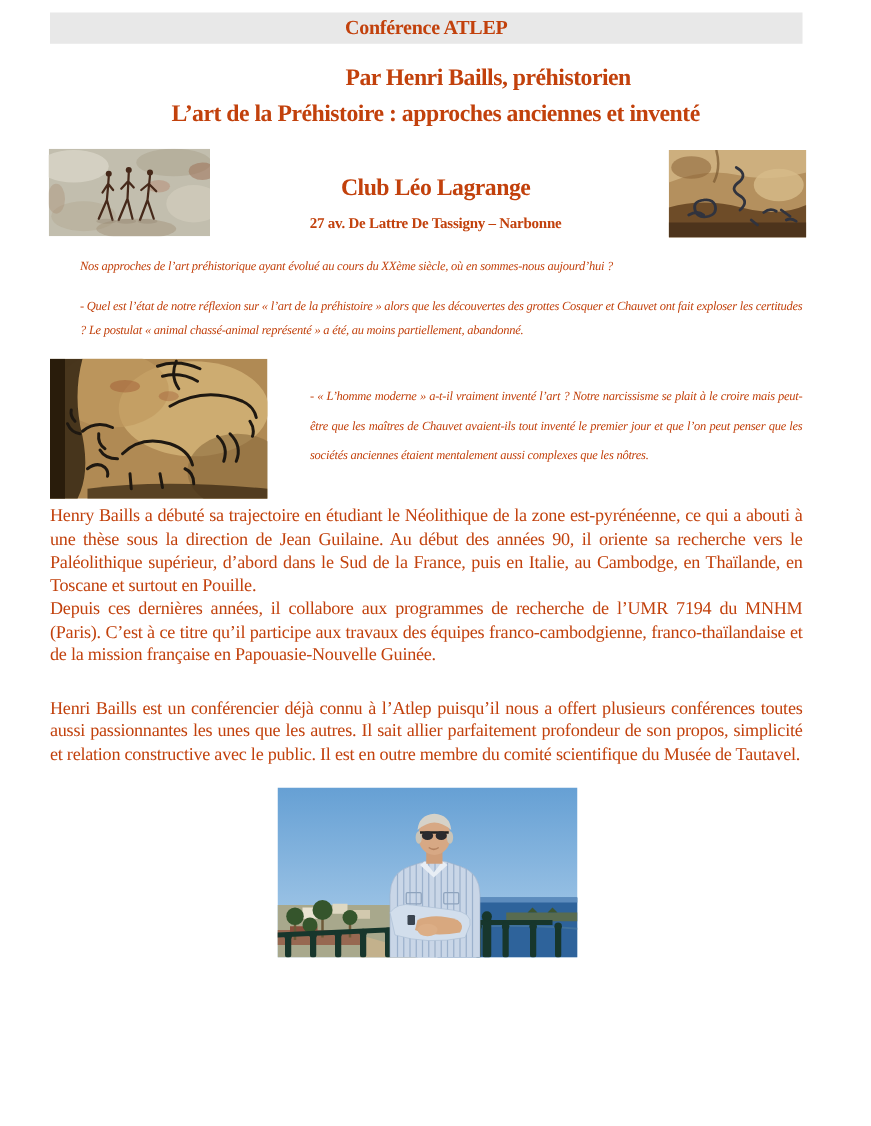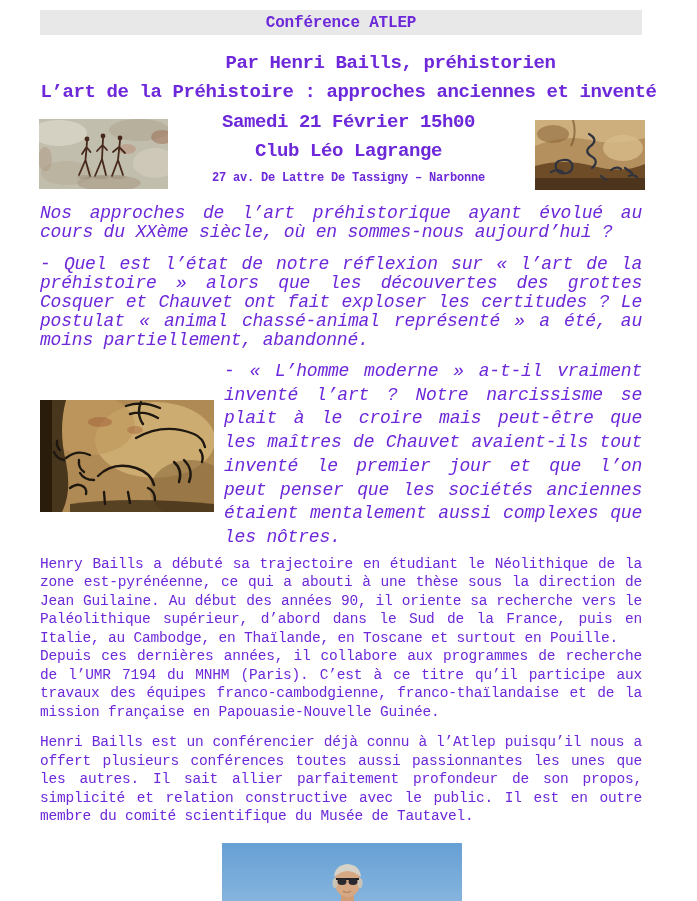--- a/index.html
+++ b/index.html
@@ -1,67 +1,67 @@
 <!DOCTYPE html>
 <html><head>
 <meta charset="utf-8">
 <style>
   html,body{margin:0;padding:0;background:#fff;}
   .page{
     position:relative;width:697px;height:901px;background:#fff;overflow:hidden;
-    font-family:Liberation Mono, monospace;color:#6d28d9;
+    font-family:Liberation Serif, serif;color:#c2410c;
   }
   .header-bar{
     position:absolute;left:40px;top:10px;width:602px;height:25px;
     display:flex;align-items:center;justify-content:center;
     font-weight:700;font-size:16px;letter-spacing:-0.2px;background:#e8e8e8;
   }
   .hero-title{
     position:absolute;left:0;width:697px;text-align:center;font-weight:700;
     letter-spacing:-0.4px;white-space:nowrap;
   }
   .t-speaker{top:52px;font-size:19px;padding-left:42px;}
   .t-title{top:81px;font-size:19px;}
   .t-date{top:111px;font-size:19px;}
   .t-venue{top:140px;font-size:19px;}
   .t-address{top:171px;font-size:12px;letter-spacing:-0.2px;}
   .img-top-left{position:absolute;left:39px;top:119px;width:129px;height:70px;}
   .img-top-right{position:absolute;left:535px;top:120px;width:110px;height:70px;}
   .body-col{position:absolute;left:40px;top:196px;width:602px;}
   p{margin:0;}
   .q{
-    font-style:italic;font-size:18px;line-height:19px;text-align:justify;
+    font-style:italic;font-size:10px;line-height:19px;text-align:justify;
     letter-spacing:-0.2px;
+    margin-left:24px;
   }
   .intro{margin-top:8px;}
   .para{margin-bottom:13px;}
   .q3{margin-bottom:7px;}
   .quote-row{display:flex;align-items:center;}
   .chauvet-img{width:174px;height:112px;flex:0 0 auto;margin-right:10px;}
   .quote{line-height:23.7px;flex:1;margin-top:-3px;}
   .bio{
     font-size:14.5px;line-height:18.5px;text-align:justify;letter-spacing:-0.2px;
   }
   .bio1{margin-top:5px;}
-  .bio3{margin-top:12px;}
+  .bio3{margin-top:24px;}
   .portrait-wrap{margin-top:17px;margin-left:182px;width:240px;height:136px;line-height:0;}
   svg{display:block;}
 </style>
 </head>
 <body>
 
 <div class="page">
 
   <div class="header-bar" style="background: rgb(232, 232, 232);">
     <span>Conférence ATLEP</span>
   </div>
 
   <div class="hero-title t-speaker">Par Henri Baills, préhistorien</div>
   <div class="hero-title t-title">L’art de la Préhistoire : approches anciennes et inventé</div>
-  <div class="hero-title t-date">Samedi 21 Février 15h00</div>
   <div class="hero-title t-venue">Club Léo Lagrange</div>
   <div class="hero-title t-address">27 av. De Lattre De Tassigny – Narbonne</div>
 
   <svg class="img-top-left" viewBox="0 0 129 70" aria-label="rock-painting-three-walking-figures">
     <rect width="129" height="70" fill="#c2beae"></rect>
     <ellipse cx="20" cy="14" rx="28" ry="13" fill="#d7d3c5" opacity="0.85"></ellipse>
     <ellipse cx="100" cy="11" rx="30" ry="11" fill="#b1aa95" opacity="0.7"></ellipse>
     <ellipse cx="116" cy="44" rx="22" ry="15" fill="#cfcaba" opacity="0.8"></ellipse>
     <ellipse cx="28" cy="54" rx="26" ry="12" fill="#b5ad97" opacity="0.6"></ellipse>
     <ellipse cx="70" cy="64" rx="32" ry="8" fill="#a3947c" opacity="0.5"></ellipse>

